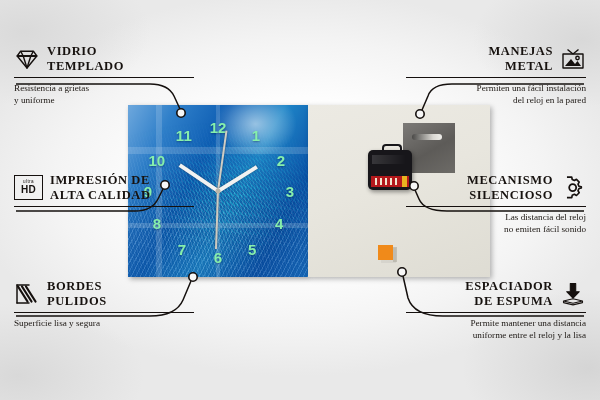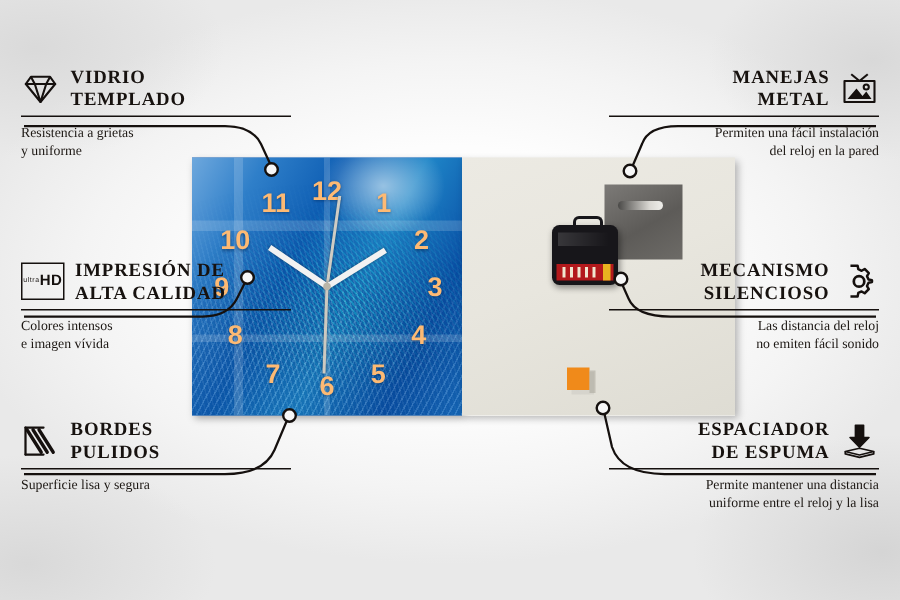--- a/index.html
+++ b/index.html
@@ -51,22 +51,22 @@
       mask-image:radial-gradient(ellipse 70% 45% at 58% 55%, #000 0%, transparent 85%);}
   .w4{background:
       repeating-linear-gradient(-62deg, rgba(255,255,255,.22) 0px, rgba(255,255,255,.22) 1px, rgba(3,48,112,.30) 1px, rgba(3,48,112,.30) 4px);
       opacity:.5;
       -webkit-mask-image:linear-gradient(180deg,transparent 40%,#000 78%);
       mask-image:linear-gradient(180deg,transparent 40%,#000 78%);}
   .gridline{position:absolute;background:rgba(255,255,255,.16);}
   .glow{position:absolute;left:48%;top:-8%;width:46%;height:38%;
         background:radial-gradient(ellipse at 50% 50%, rgba(255,255,255,.55), rgba(255,255,255,0) 70%);}
 
-  .num{position:absolute;color:#fdba74;font-family:"Liberation Sans",sans-serif;
-       font-weight:700;font-size:18px;line-height:1;
+  .num{position:absolute;color:#86efac;font-family:"Liberation Sans",sans-serif;
+       font-weight:700;font-size:15px;line-height:1;
        text-shadow:0 1px 2px rgba(0,30,70,.45);transform:translate(-50%,-50%);}
   .hand{position:absolute;background:#f2f2f2;transform-origin:bottom center;
         box-shadow:0 0 2px rgba(0,0,0,.4);}
   .pivot{position:absolute;width:5px;height:5px;border-radius:50%;
          background:#b9b5a8;left:50%;top:50%;transform:translate(-50%,-50%);}
 
   #photo-back{
     left:308px;top:105px;width:182px;height:172px;
     background:linear-gradient(160deg,#eceae3 0%,#e8e6de 45%,#dedcd3 100%);
     box-shadow:2px 2px 5px rgba(0,0,0,.28);
@@ -111,21 +111,21 @@
   .feat .rule{height:1.5px;background:#15100e;margin:3px 0 4px;}
   .feat .sub{
     font-family:"Liberation Serif",serif;font-size:9.2px;line-height:1.32;color:#1c1713;
   }
   .feat.left .sub{text-align:left;}
   .feat.right .sub{text-align:right;}
   .ico{width:26px;height:24px;flex:0 0 26px;display:block;}
   .ico svg{display:block;width:26px;height:24px;}
   .hdicon{
     width:27px;height:23px;flex:0 0 27px;border:1.6px solid #15100e;
-    display:flex;flex-direction:row;align-items:center;justify-content:center;
+    display:flex;flex-direction:column;align-items:center;justify-content:center;
     font-family:"Liberation Sans",sans-serif;color:#15100e;line-height:1;
   }
   .hdicon .u{font-size:4.6px;letter-spacing:.4px;margin-bottom:.5px;}
   .hdicon .h{font-size:10px;font-weight:700;letter-spacing:.3px;}
 
   
   #f-vidrio      {left:14px; top:44px;}
   #f-impresion   {left:14px; top:173px;}
   #f-bordes      {left:14px; top:279px;}
   #f-manejas     {left:406px;top:44px;}
@@ -237,24 +237,20 @@
       <span class="hdicon">
         <span class="u">ultra</span>
         <span class="h">HD</span>
       </span>
       <div class="title">
         <span>IMPRESIÓN DE</span><br>
         <span>ALTA CALIDAD</span>
       </div>
     </div>
     <div class="rule"></div>
-    <div class="sub">
-      <span>Colores intensos</span><br>
-      <span>e imagen vívida</span>
-    </div>
   </div>
 
   <div class="feat right" id="f-manejas">
     <div class="hdr">
       <div class="title">
         <span>MANEJAS</span><br>
         <span>METAL</span>
       </div>
       <span class="ico">
         <svg viewBox="0 0 26 24">

